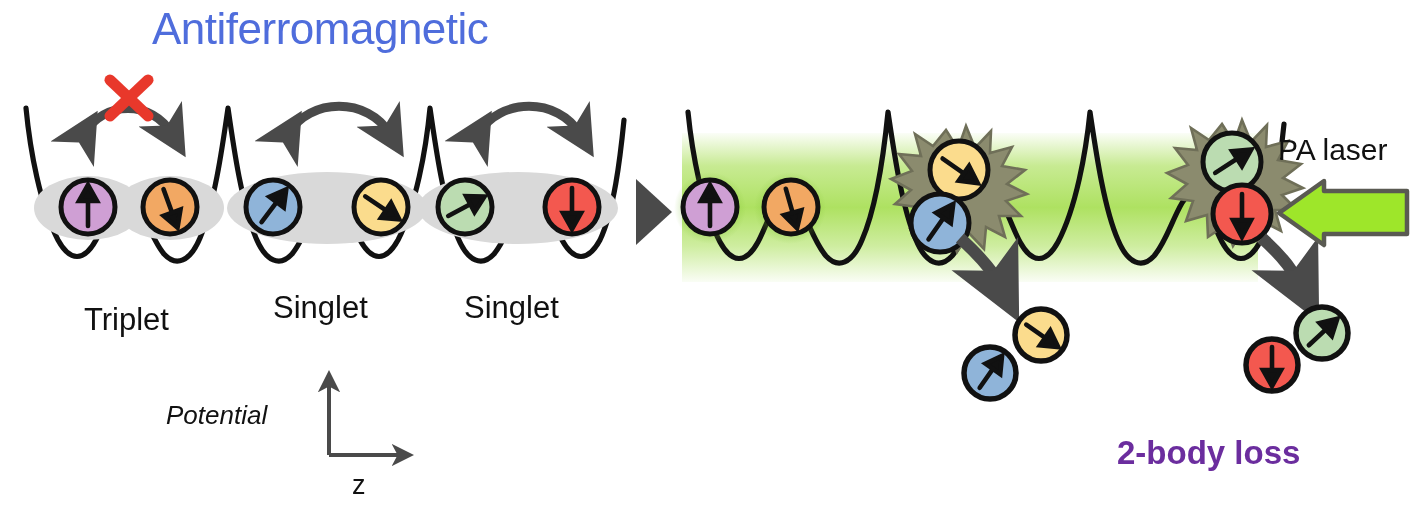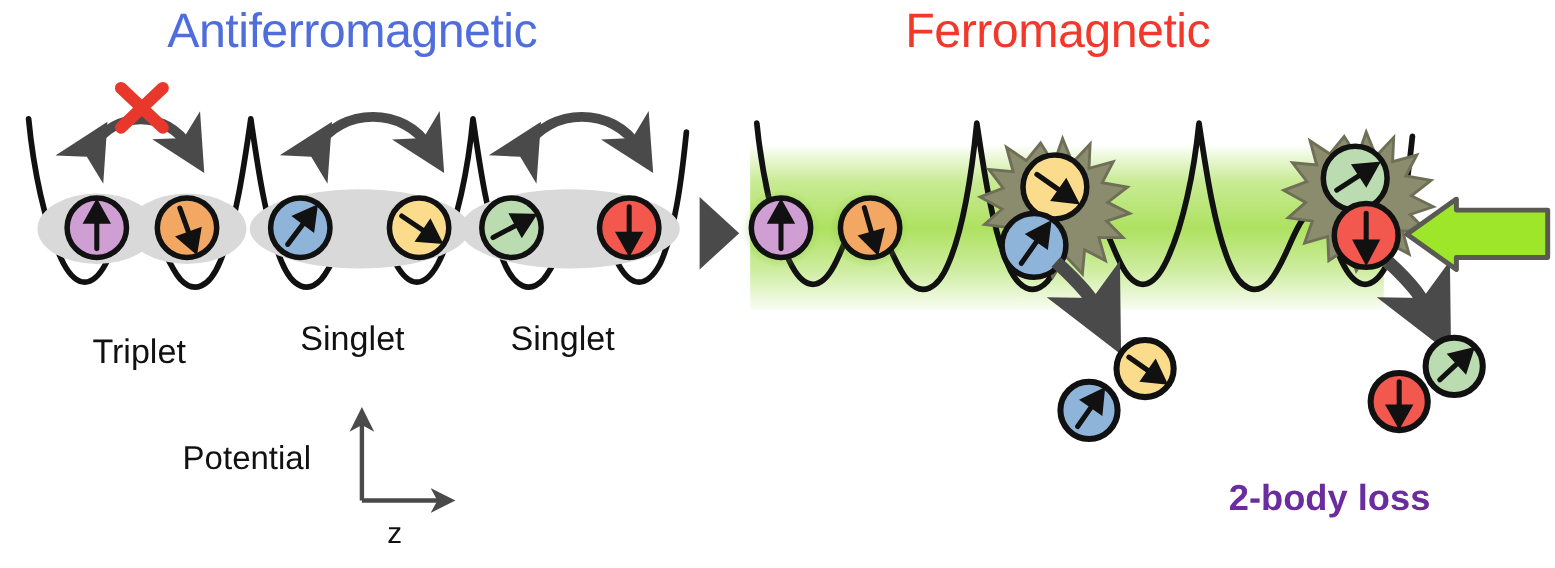--- a/index.html
+++ b/index.html
@@ -6,32 +6,31 @@
   body{width:1414px;height:516px;font-family:"Liberation Sans",sans-serif;overflow:hidden;}
   #stage{position:relative;width:1414px;height:504px;background:#fff;}
   svg.layer{position:absolute;left:0;top:0;width:1414px;height:516px;overflow:visible;}
   .ttl{position:absolute;font-weight:400;white-space:nowrap;}
   .ttl-afm{left:152px;top:4px;font-size:44px;color:#4f6ddc;letter-spacing:-0.5px;}
   .ttl-fm{left:823px;top:4px;font-size:44px;color:#f2382b;letter-spacing:-0.5px;}
   .lbl{position:absolute;font-size:31px;color:#111;white-space:nowrap;}
   .lbl-trip{left:84px;top:302px;}
   .lbl-sing1{left:273px;top:290px;}
   .lbl-sing2{left:464px;top:290px;}
-  .lbl-pot{left:166px;top:400px;font-size:30px;}
+  .lbl-pot{left:166px;top:400px;font-size:26px;font-style:italic;}
   .lbl-z{left:352px;top:470px;font-size:27px;}
   .lbl-pa{left:1278px;top:133px;font-size:30px;}
   .lbl-loss{left:1117px;top:434px;font-size:33px;color:#6b2d9e;white-space:nowrap;font-weight:bold;}
 </style>
 </head>
 <body>
 
 <div id="stage">
 
   <div class="ttl ttl-afm">Antiferromagnetic</div>
-  <div class="ttl ttl-fm">Ferromagnetic</div>
 
   <svg class="layer" viewBox="0 0 1414 516">
     <defs>
 
       <linearGradient id="glowV" x1="0" y1="0" x2="0" y2="1">
         <stop offset="0%" stop-color="#9ada3a" stop-opacity="0.04"></stop>
         <stop offset="22%" stop-color="#9ada3a" stop-opacity="0.55"></stop>
         <stop offset="50%" stop-color="#9ada3a" stop-opacity="0.80"></stop>
         <stop offset="76%" stop-color="#9ada3a" stop-opacity="0.48"></stop>
         <stop offset="100%" stop-color="#9ada3a" stop-opacity="0.05"></stop>
@@ -283,15 +282,16 @@
       <line x1="329" y1="455" x2="329" y2="382" marker-end="url(#mArrowBig)"></line>
       <line x1="329" y1="455" x2="402" y2="455" marker-end="url(#mArrowBig)"></line>
     </g>
   </svg>
 
   <div class="lbl lbl-trip">Triplet</div>
   <div class="lbl lbl-sing1">Singlet</div>
   <div class="lbl lbl-sing2">Singlet</div>
   <div class="lbl lbl-pot">Potential</div>
   <div class="lbl lbl-z">z</div>
+  <div class="lbl lbl-pa">PA laser</div>
   <div class="lbl lbl-loss">2-body loss</div>
 
 </div>
 
 </body></html>

